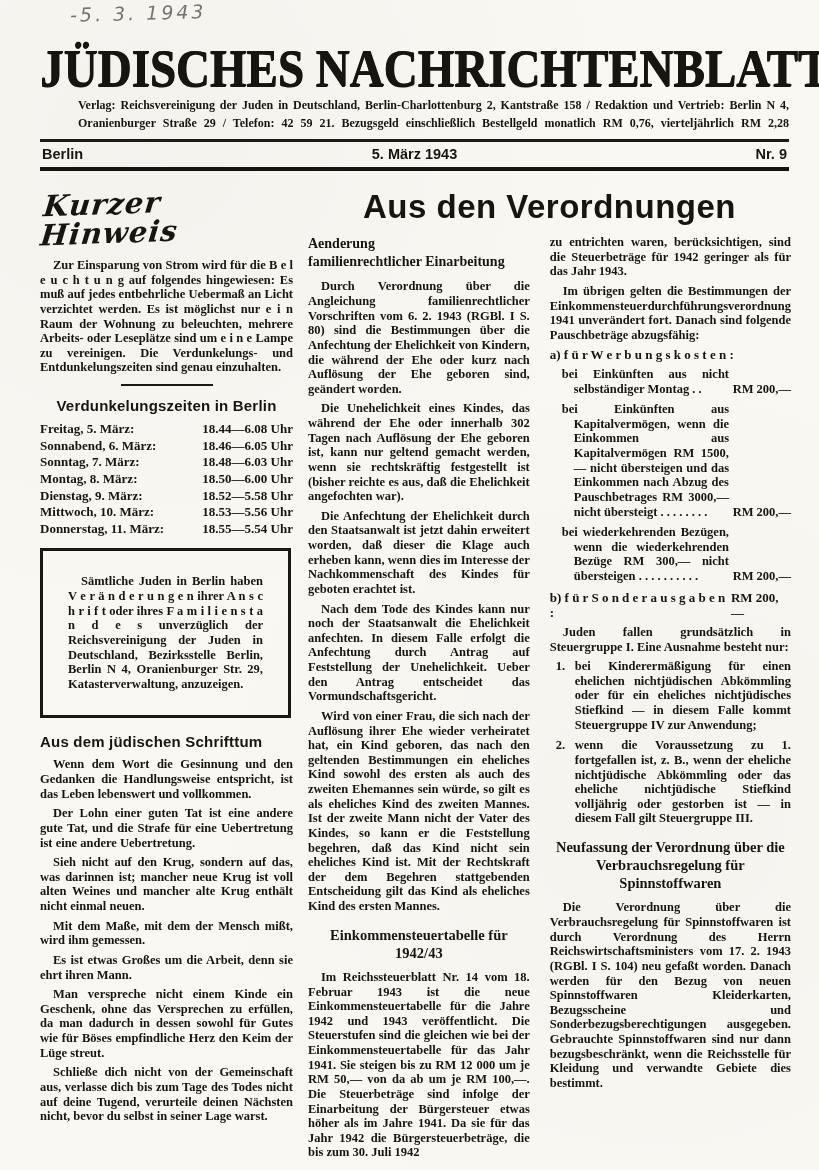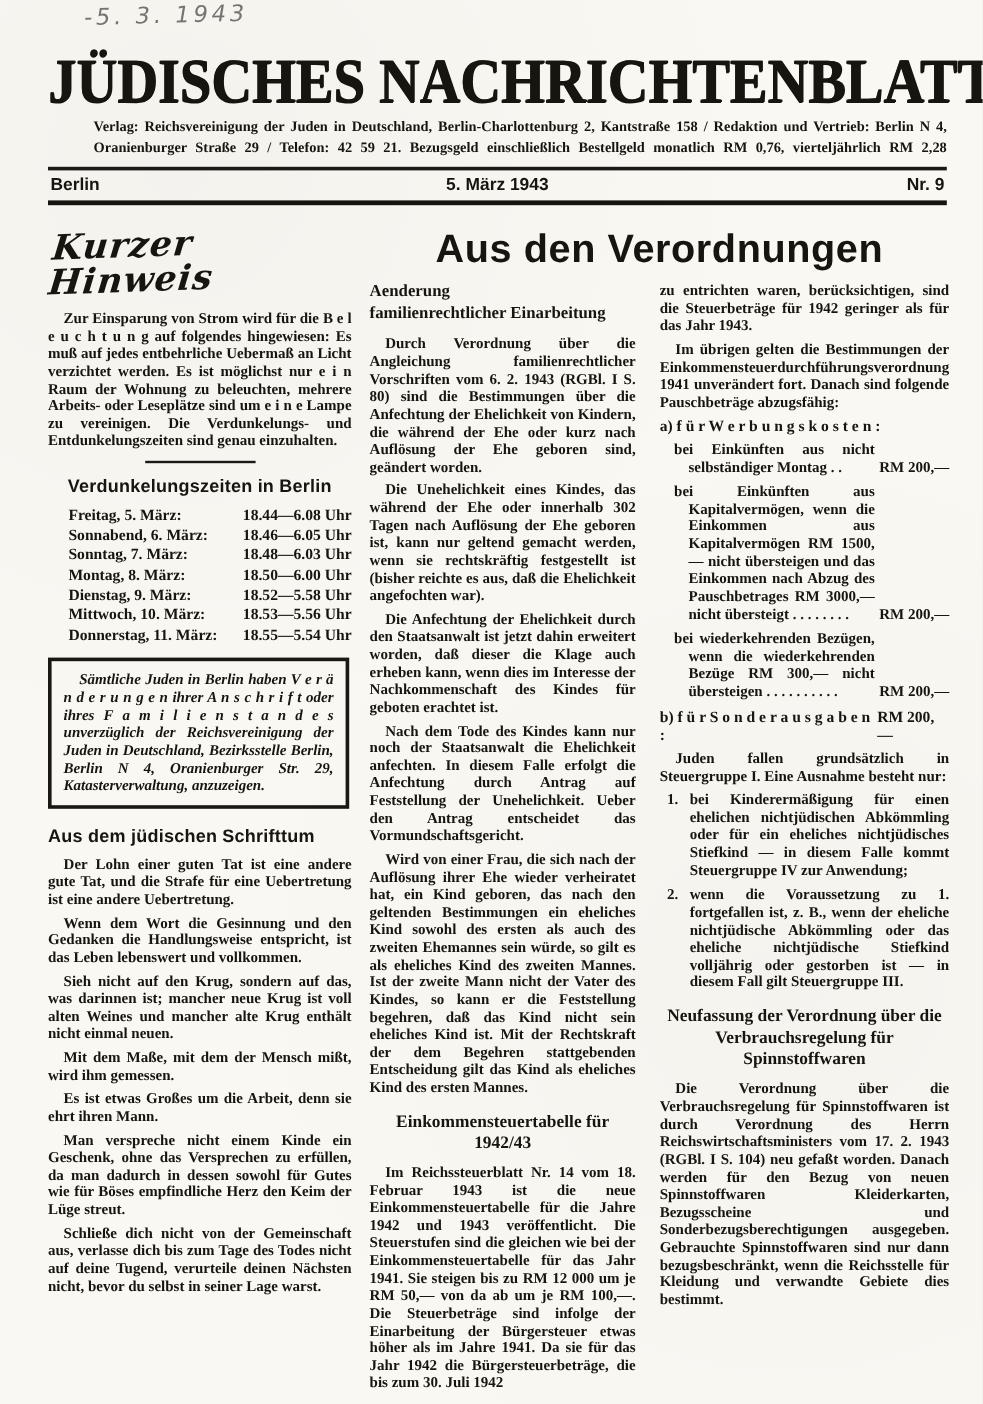--- a/index.html
+++ b/index.html
@@ -85,28 +85,27 @@
   .sans-head{
     font-family:"Liberation Sans", sans-serif;
     font-weight:700;font-size:15px;
     margin:4px 0 7px;letter-spacing:.2px;
   }
   .center{text-align:center;}
   .blk-row{
     display:flex;justify-content:space-between;align-items:center;
     font-weight:700;font-size:13px;line-height:1.28;
     white-space:nowrap;
-    margin-left:17px;
   }
   .notice-box{
     border:3px solid #191813;
     padding:7px 9px 8px;
     margin:11px 2px 15px 0;
   }
-  .notice-box p{margin:1px;font-style:italic;}
+  .notice-box p{margin:16px;}
   
   .main-headline{
     font-family:"Liberation Sans", sans-serif;
     font-weight:700;font-size:33px;line-height:1;
     text-align:center;letter-spacing:.5px;
     margin:6px 0 12px;
   }
   .two-col{display:grid;grid-template-columns:1fr 1fr;column-gap:20px;}
   .serif-subhead{
     font-weight:700;font-size:14px;line-height:1.3;
@@ -198,22 +197,22 @@
           <span>Donnerstag, 11. März:</span>
           <span>18.55—5.54 Uhr</span>
         </div>
       </div>
 
       <div class="notice-box">
         <p class="bodytext noindent" style="text-indent:13px;">Sämtliche Juden in Berlin haben V e r ä n d e r u n g e n  ihrer  A n s c h r i f t  oder ihres  F a m i l i e n s t a n d e s  unverzüglich der Reichsvereinigung der Juden in Deutschland, Bezirksstelle Berlin, Berlin N 4, Oranienburger Str. 29, Katasterverwaltung, anzuzeigen.</p>
       </div>
 
       <h3 class="sans-head">Aus dem jüdischen Schrifttum</h3>
+      <p class="bodytext">Wenn dem Wort die Gesinnung und den Gedanken die Handlungsweise entspricht, ist das Leben lebenswert und vollkommen.</p>
       <p class="bodytext">Der Lohn einer guten Tat ist eine andere gute Tat, und die Strafe für eine Uebertretung ist eine andere Uebertretung.</p>
-      <p class="bodytext">Wenn dem Wort die Gesinnung und den Gedanken die Handlungsweise entspricht, ist das Leben lebenswert und vollkommen.</p>
       <p class="bodytext">Sieh nicht auf den Krug, sondern auf das, was darinnen ist; mancher neue Krug ist voll alten Weines und mancher alte Krug enthält nicht einmal neuen.</p>
       <p class="bodytext">Mit dem Maße, mit dem der Mensch mißt, wird ihm gemessen.</p>
       <p class="bodytext">Es ist etwas Großes um die Arbeit, denn sie ehrt ihren Mann.</p>
       <p class="bodytext">Man verspreche nicht einem Kinde ein Geschenk, ohne das Versprechen zu erfüllen, da man dadurch in dessen sowohl für Gutes wie für Böses empfindliche Herz den Keim der Lüge streut.</p>
       <p class="bodytext">Schließe dich nicht von der Gemeinschaft aus, verlasse dich bis zum Tage des Todes nicht auf deine Tugend, verurteile deinen Nächsten nicht, bevor du selbst in seiner Lage warst.</p>
     </div>
 
     <div class="main-area">
       <h2 class="main-headline">Aus den Verordnungen</h2>
 

